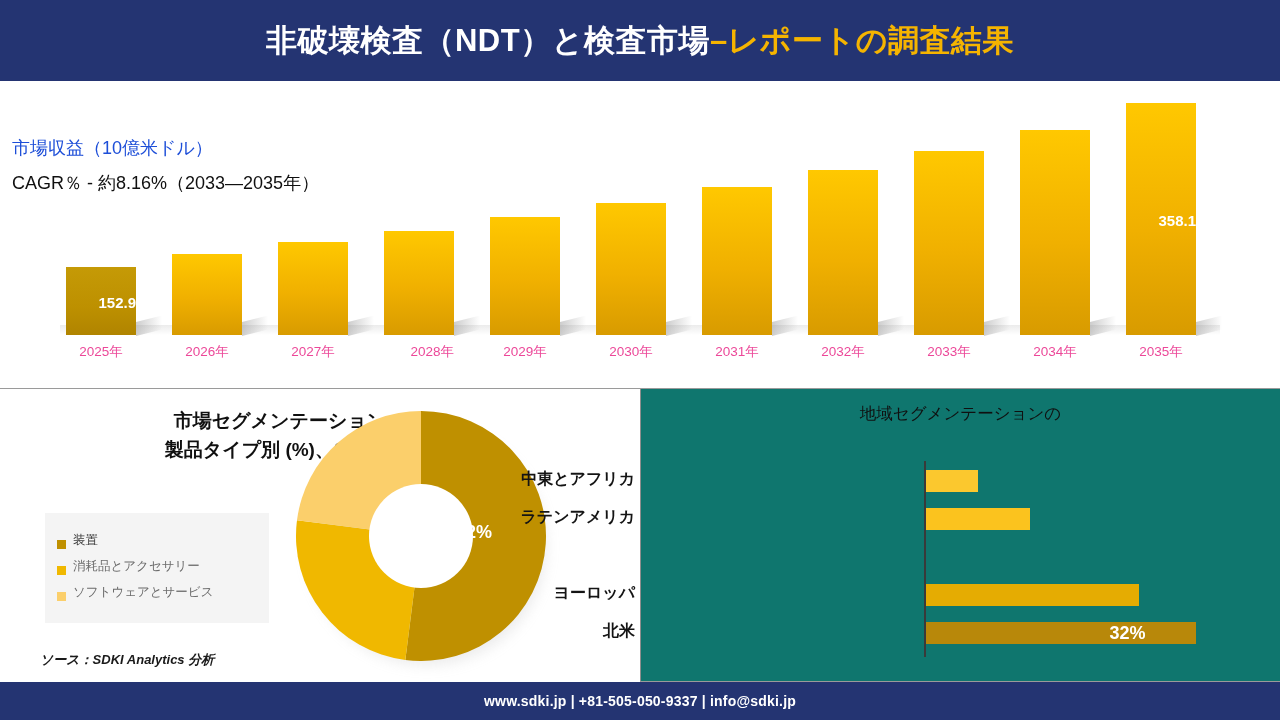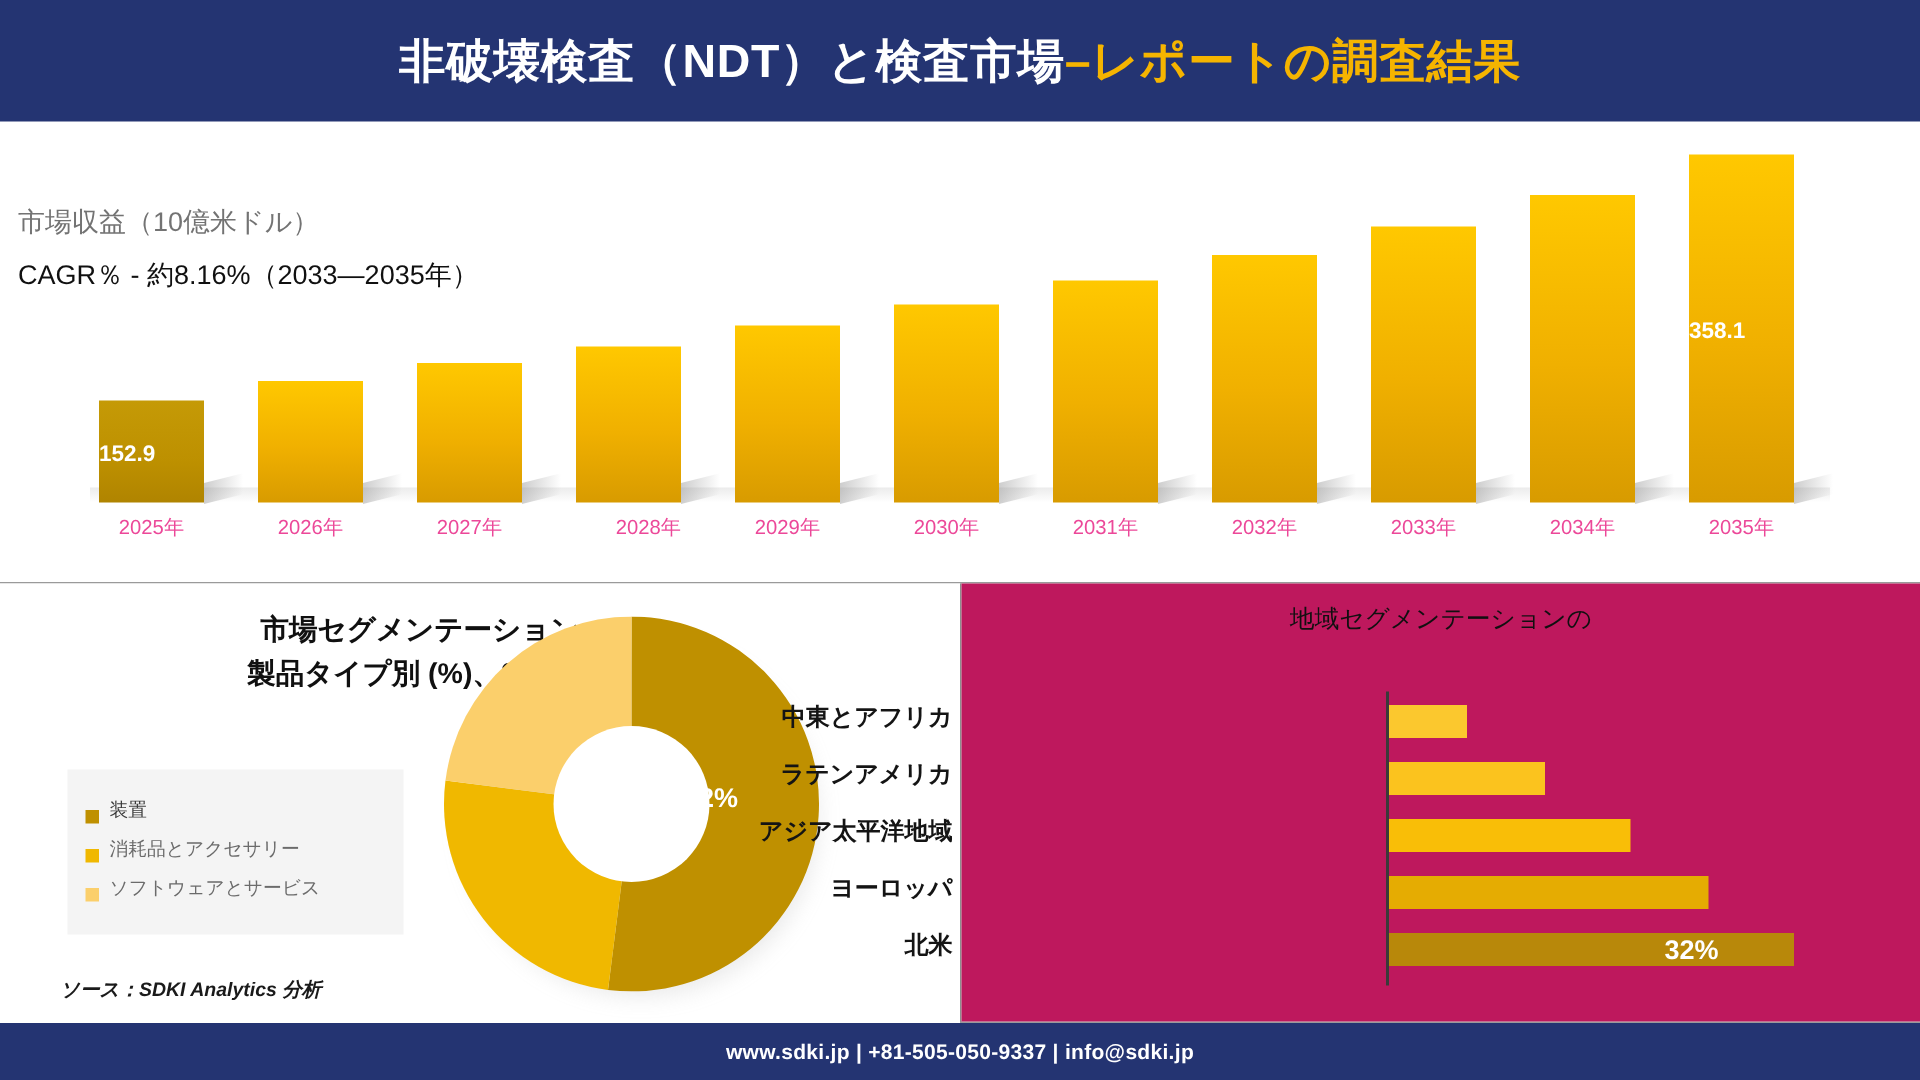--- a/index.html
+++ b/index.html
@@ -22,37 +22,37 @@
   .header-title .accent{color:#f5b400;}
   .header-rule{
     position:absolute;left:0;top:100px;width:1280px;height:3px;background:#ffffff;
   }
 
   
   .barpanel{
     position:absolute;left:0;top:103px;width:1280px;height:280px;background:#ffffff;
   }
   .bar-caption{position:absolute;left:12px;top:33px;}
-  .bar-caption .line1{font-size:18px;color:#737373;margin-bottom:11px;white-space:nowrap;}
+  .bar-caption .line1{font-size:18px;color:#1d4ed8;margin-bottom:11px;white-space:nowrap;}
   .bar-caption .line2{font-size:18px;color:#101010;white-space:nowrap;}
 
   .bar-plot{position:absolute;left:0;top:0;width:1280px;height:280px;}
   .vbar-group{position:absolute;bottom:48px;}
   .vbar{
     position:absolute;bottom:0;width:70px;
     background:linear-gradient(180deg,#ffc800 0%,#f0b000 55%,#d89b00 100%);
   }
   .vbar.first{background:linear-gradient(180deg,#c59a06 0%,#bd9000 60%,#b08400 100%);}
   .vbar-shadow{
     position:absolute;bottom:-1px;width:26px;height:14px;
     background:linear-gradient(90deg,rgba(130,130,130,0.40),rgba(170,170,170,0.0));
     transform:skewY(-14deg);transform-origin:left bottom;
   }
   .vbar-value{
-    position:absolute;width:70px;text-align:left;
+    position:absolute;width:70px;text-align:right;
     font-size:15px;font-weight:bold;color:#ffffff;
   }
   .vbar-label{
     position:absolute;bottom:22px;width:70px;text-align:center;
     font-size:13.5px;color:#ec4899;white-space:nowrap;
   }
   .bar-baseshadow{
     position:absolute;left:60px;bottom:48px;width:1160px;height:10px;
     background:linear-gradient(180deg,rgba(190,190,190,0.30),rgba(255,255,255,0));
   }
@@ -92,21 +92,21 @@
     position:absolute;left:160px;top:111px;font-size:18px;font-weight:bold;color:#ffffff;
   }
 
   .source-note{
     position:absolute;left:40px;top:262px;
     font-size:13px;font-weight:bold;font-style:italic;color:#1a1a1a;white-space:nowrap;
   }
 
   
   .regionpanel{
-    position:absolute;left:641px;top:389px;width:639px;height:292px;background:#be185d;
+    position:absolute;left:641px;top:389px;width:639px;height:292px;background:#0f766e;
   }
   .region-title{
     position:absolute;left:0;top:12px;width:639px;text-align:center;
     font-size:16.5px;color:#101010;line-height:1.55;
   }
   .region-plot{position:absolute;left:0;top:72px;width:639px;height:200px;}
   .region-axis{position:absolute;left:283px;top:0;width:2px;height:196px;background:#3a3a3a;}
   .hbar-row{position:absolute;left:0;height:36px;}
   .hbar-label{
     position:absolute;right:645px;width:260px;text-align:right;
@@ -250,24 +250,20 @@
     <div class="region-plot" id="region-plot">
       <div class="region-axis"></div>
     <div class="hbar-row" style="top: 38px; width: 639px;">
           <div class="hbar-label">ラテンアメリカ</div>
           <div class="hbar" style="width: 104px; background: rgb(251, 195, 30);"></div>
         </div>
         <div class="hbar-row" style="top: 0px; width: 639px;">
           <div class="hbar-label">中東とアフリカ</div>
           <div class="hbar" style="width: 52px; background: rgb(251, 200, 46);"></div>
         </div>
-        <div class="hbar-row" style="top: 76px; width: 639px;">
-          <div class="hbar-label">アジア太平洋地域</div>
-          <div class="hbar" style="width: 161px; background: rgb(249, 190, 7);"></div>
-        </div>
         <div class="hbar-row" style="top: 114px; width: 639px;">
           <div class="hbar-label">ヨーロッパ</div>
           <div class="hbar" style="width: 213px; background: rgb(229, 172, 2);"></div>
         </div>
         <div class="hbar-row" style="top: 152px; width: 639px;">
           <div class="hbar-label">北米</div>
           <div class="hbar" style="width: 270px; background: rgb(184, 136, 10);"></div>
           <div class="hbar-value" style="left: 468.6px;">32%</div>
         </div>
       </div>

